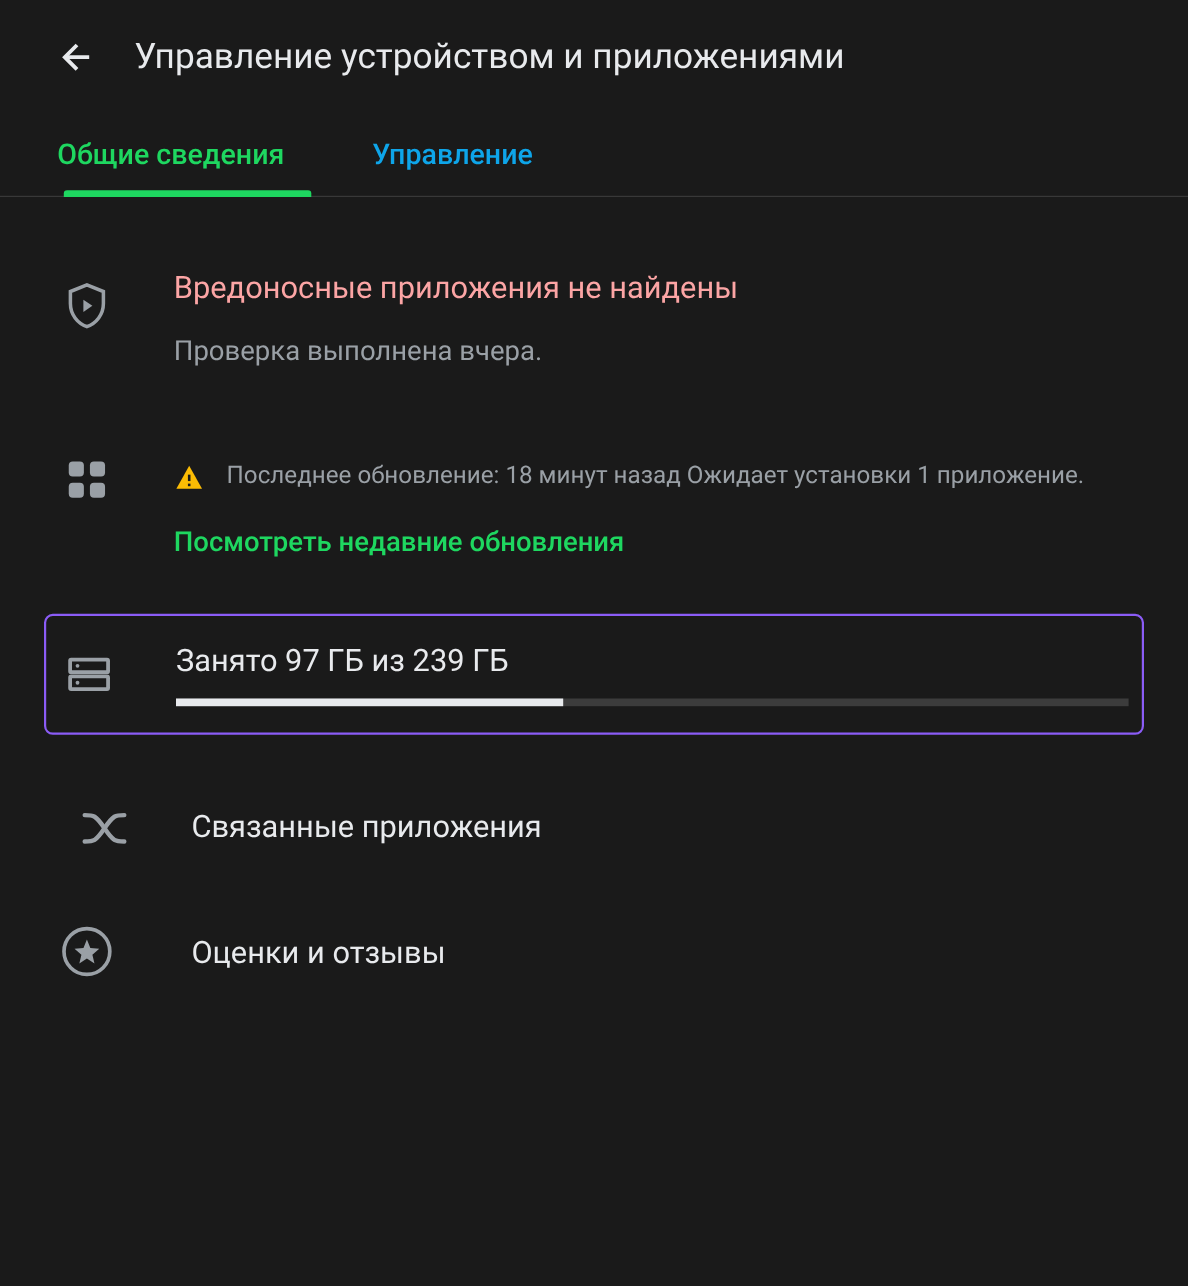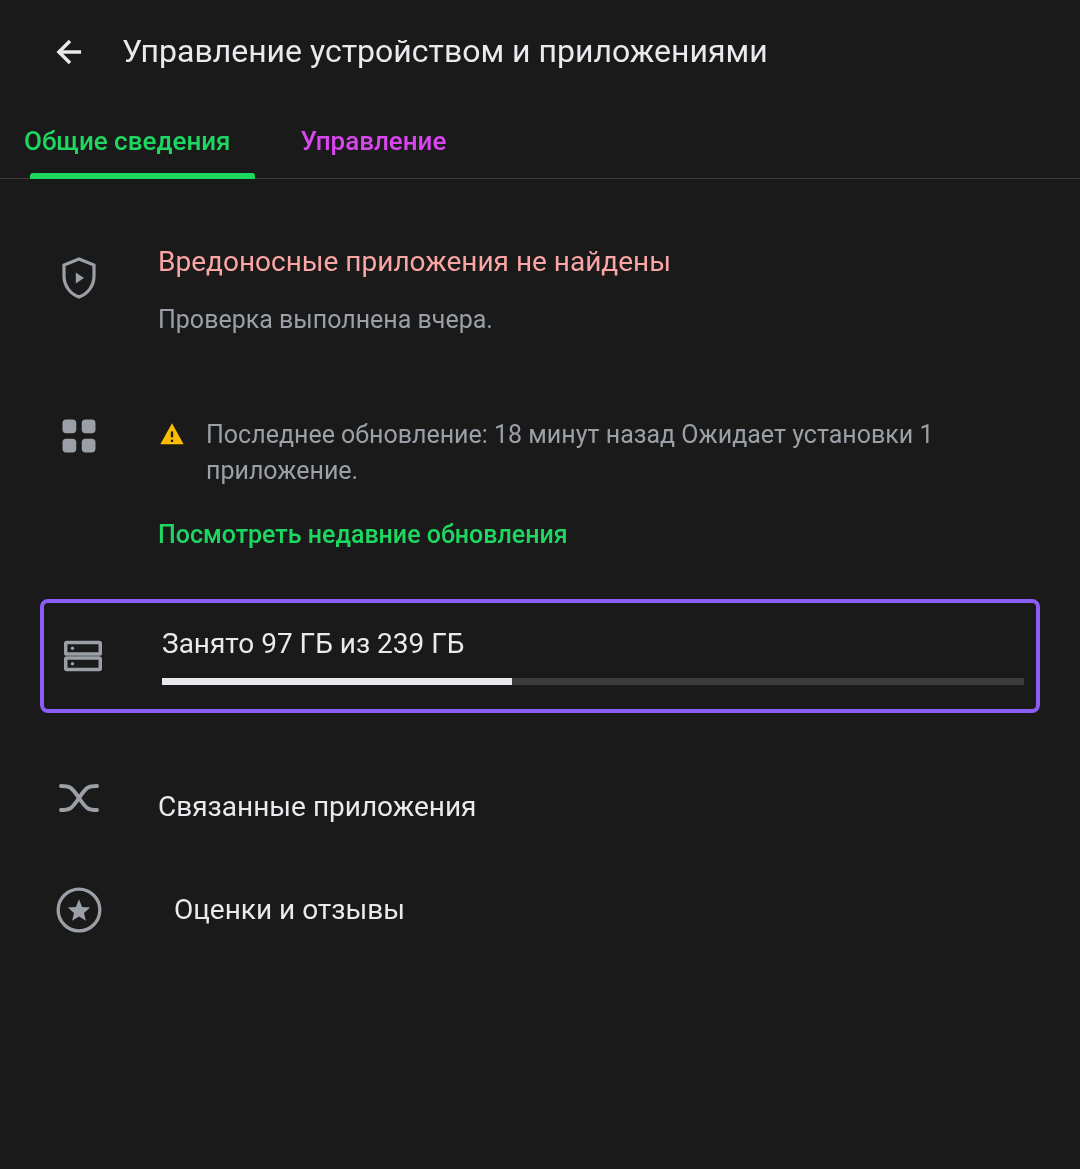--- a/index.html
+++ b/index.html
@@ -29,33 +29,33 @@
     justify-content: center;
     cursor: pointer;
   }
   .page-title {
     font-size: 32px;
     font-weight: 400;
     color: #e8eaed;
   }
   .tabs {
     display: flex;
-    gap: 2px;
+    gap: 12px;
     border-bottom: 1px solid #3c3c3c;
-    padding-left: 24px;
+    padding-left: 52px;
     text-align: right;
   }
   .tab {
     padding: 22px 18px 22px 0px;
     margin-right: 50px;
     font-size: 26px;
     font-weight: 500;
     cursor: pointer;
     position: relative;
-    color: #d946ef;
+    color: #0ea5e9;
   }
   .tab.active {
     color: #1ed760;
   }
   .tab.active::after {
     content: "";
     position: absolute;
     left: 6px;
     right: -6px;
     bottom: -1px;
@@ -103,35 +103,35 @@
     margin-top: 14px;
     gap: 20px;
   }
   .warning-icon {
     width: 28px;
     height: 28px;
     flex-shrink: 0;
     margin-top: 4px;
   }
   .update-text {
-    font-size: 25px;
+    font-size: 22px;
     color: #9aa0a6;
     line-height: 1.45;
   }
   .link {
     color: #1ed760;
     font-size: 25px;
     font-weight: 500;
     margin-top: 30px;
     display: inline-block;
     cursor: pointer;
     text-align: center;
   }
   .storage-highlight {
-    border: 4px solid #8b5cf6;
+    border: 2px solid #8b5cf6;
     border-radius: 8px;
     margin: 0 40px 56px 40px;
     padding: 24px 12px 24px 12px;
   }
   .storage-inner {
     display: flex;
     align-items: center;
   }
   .storage-icon {
     width: 54px;
@@ -154,22 +154,22 @@
     width: 100%;
     height: 7px;
     background: #3c3c3c;
   }
   .progress-fill {
     height: 100%;
     background: #e8eaed;
   }
   .linked-row {
     display: flex;
-    align-items: flex-end;
-    padding: 0 52px;
+    align-items: center;
+    padding: 0 68px;
     margin-bottom: 60px;
   }
   .linked-title {
     font-size: 28px;
     color: #e8eaed;
     flex: 1;
   }
   .chip-buttons {
     display: flex;
     gap: 20px;

